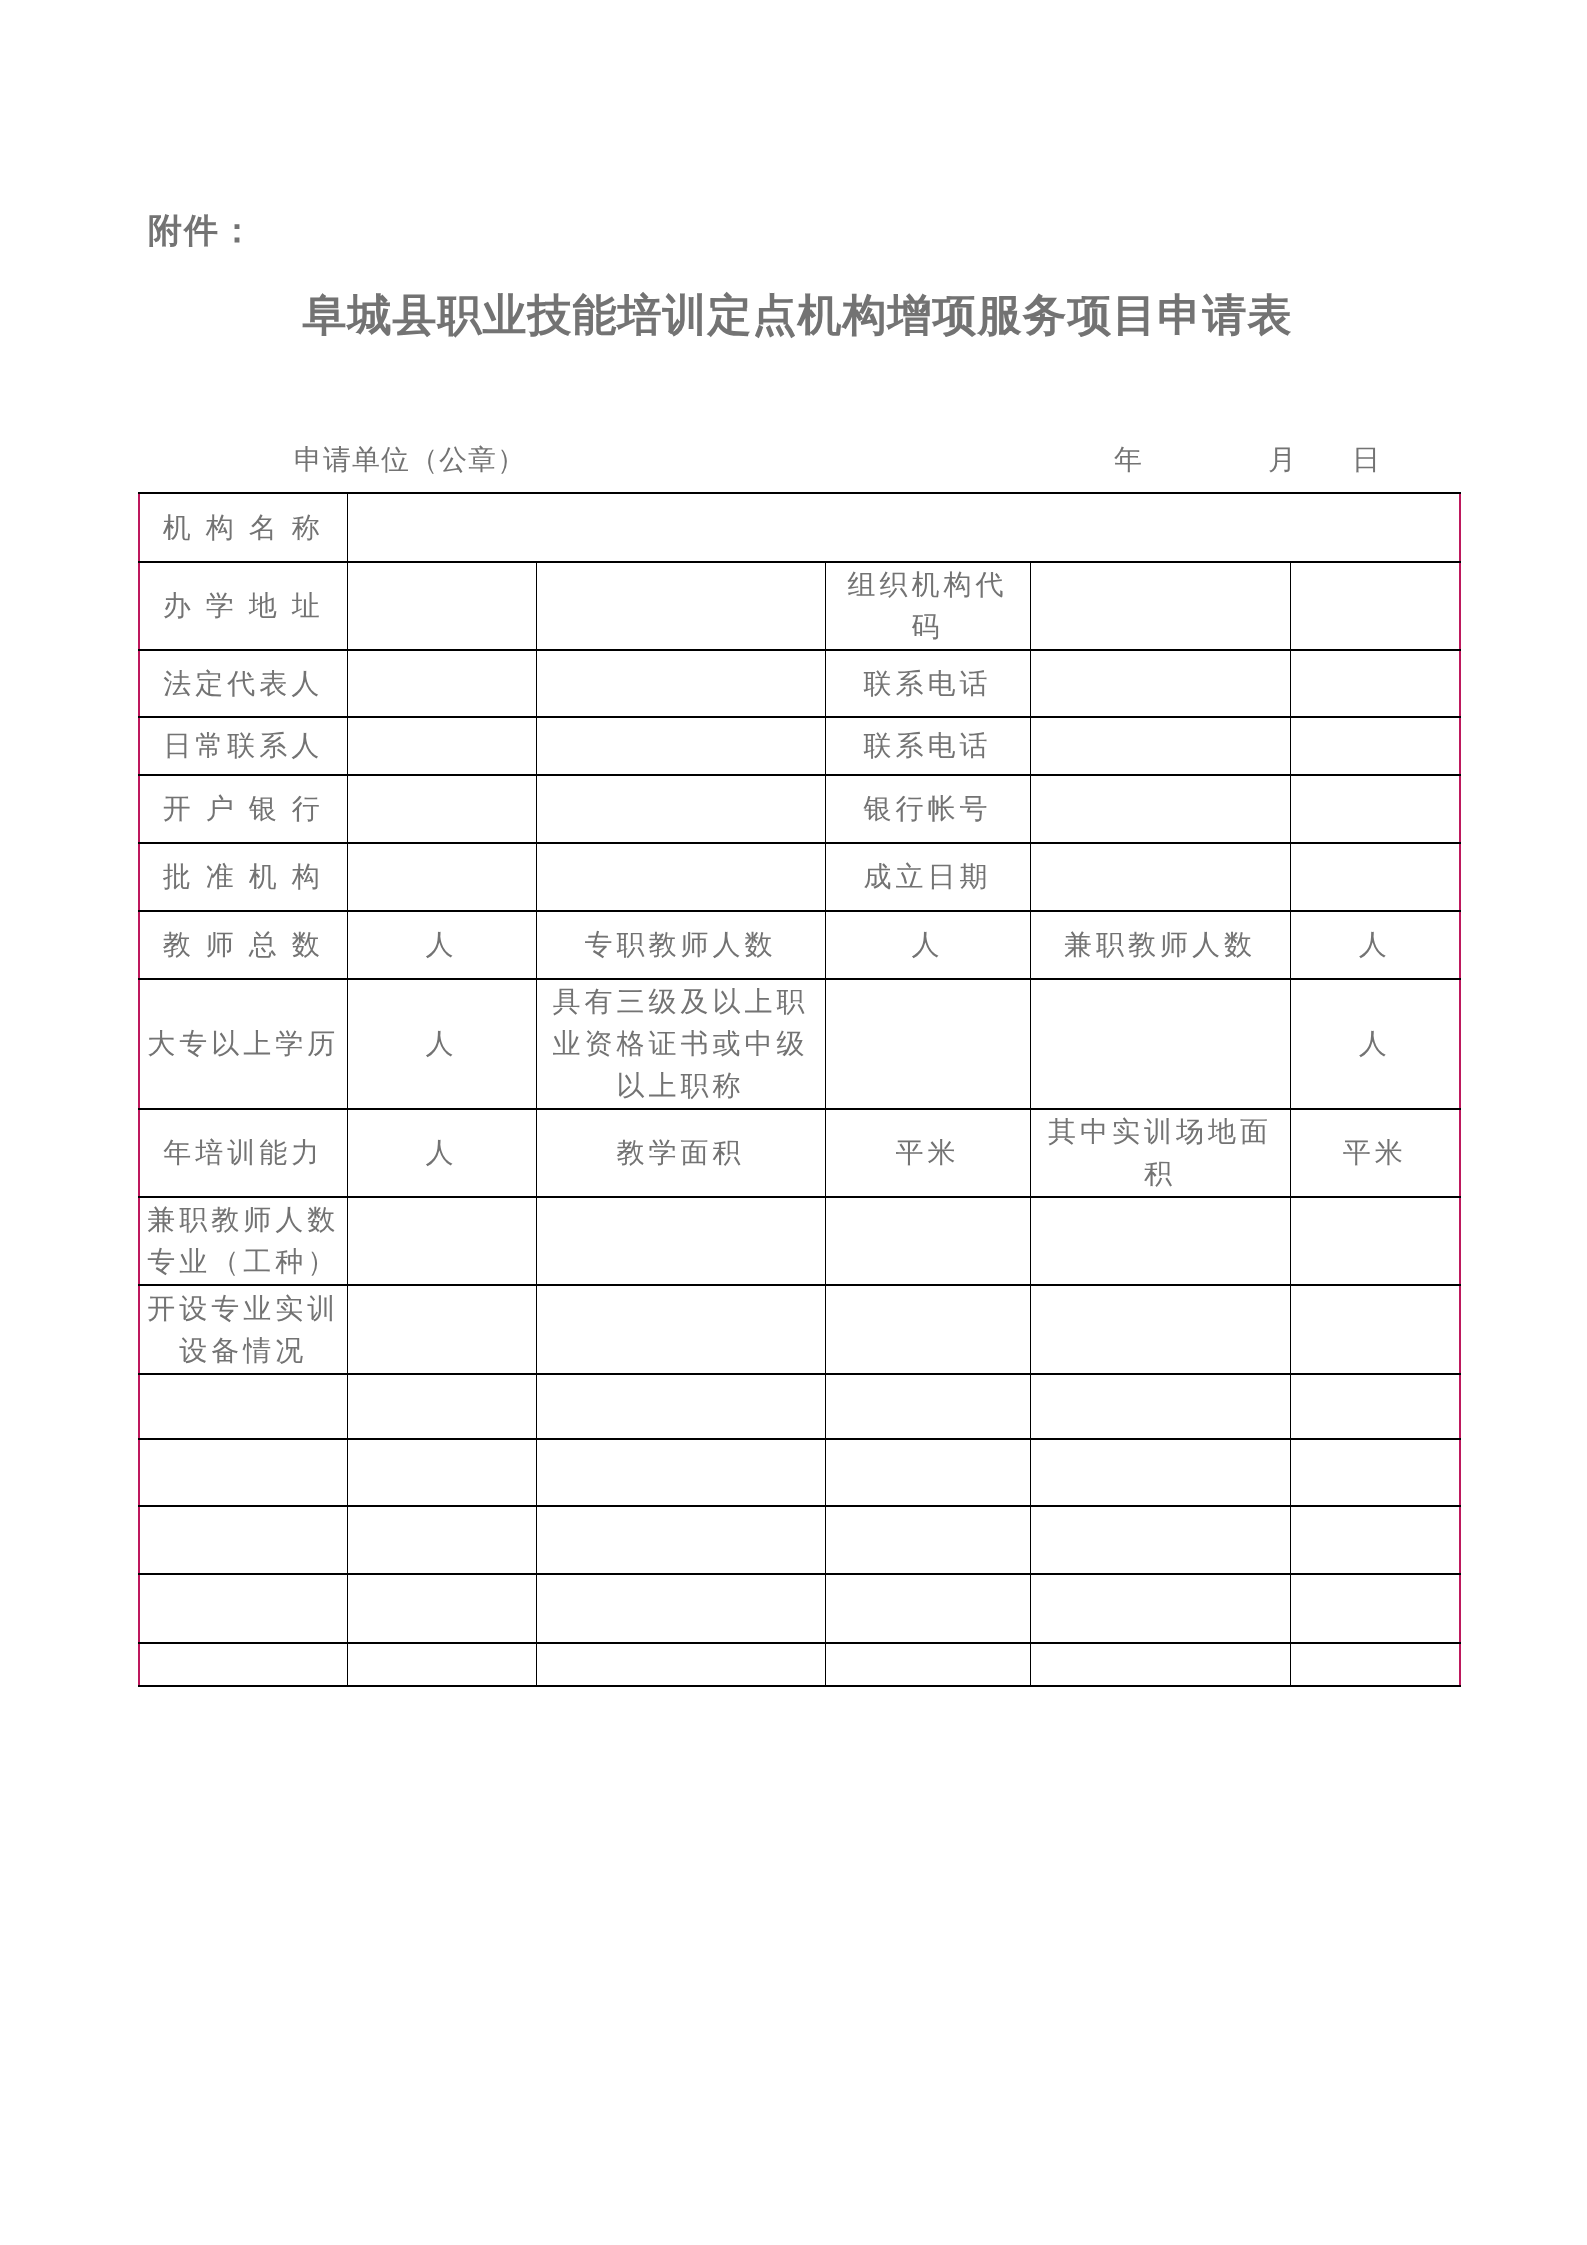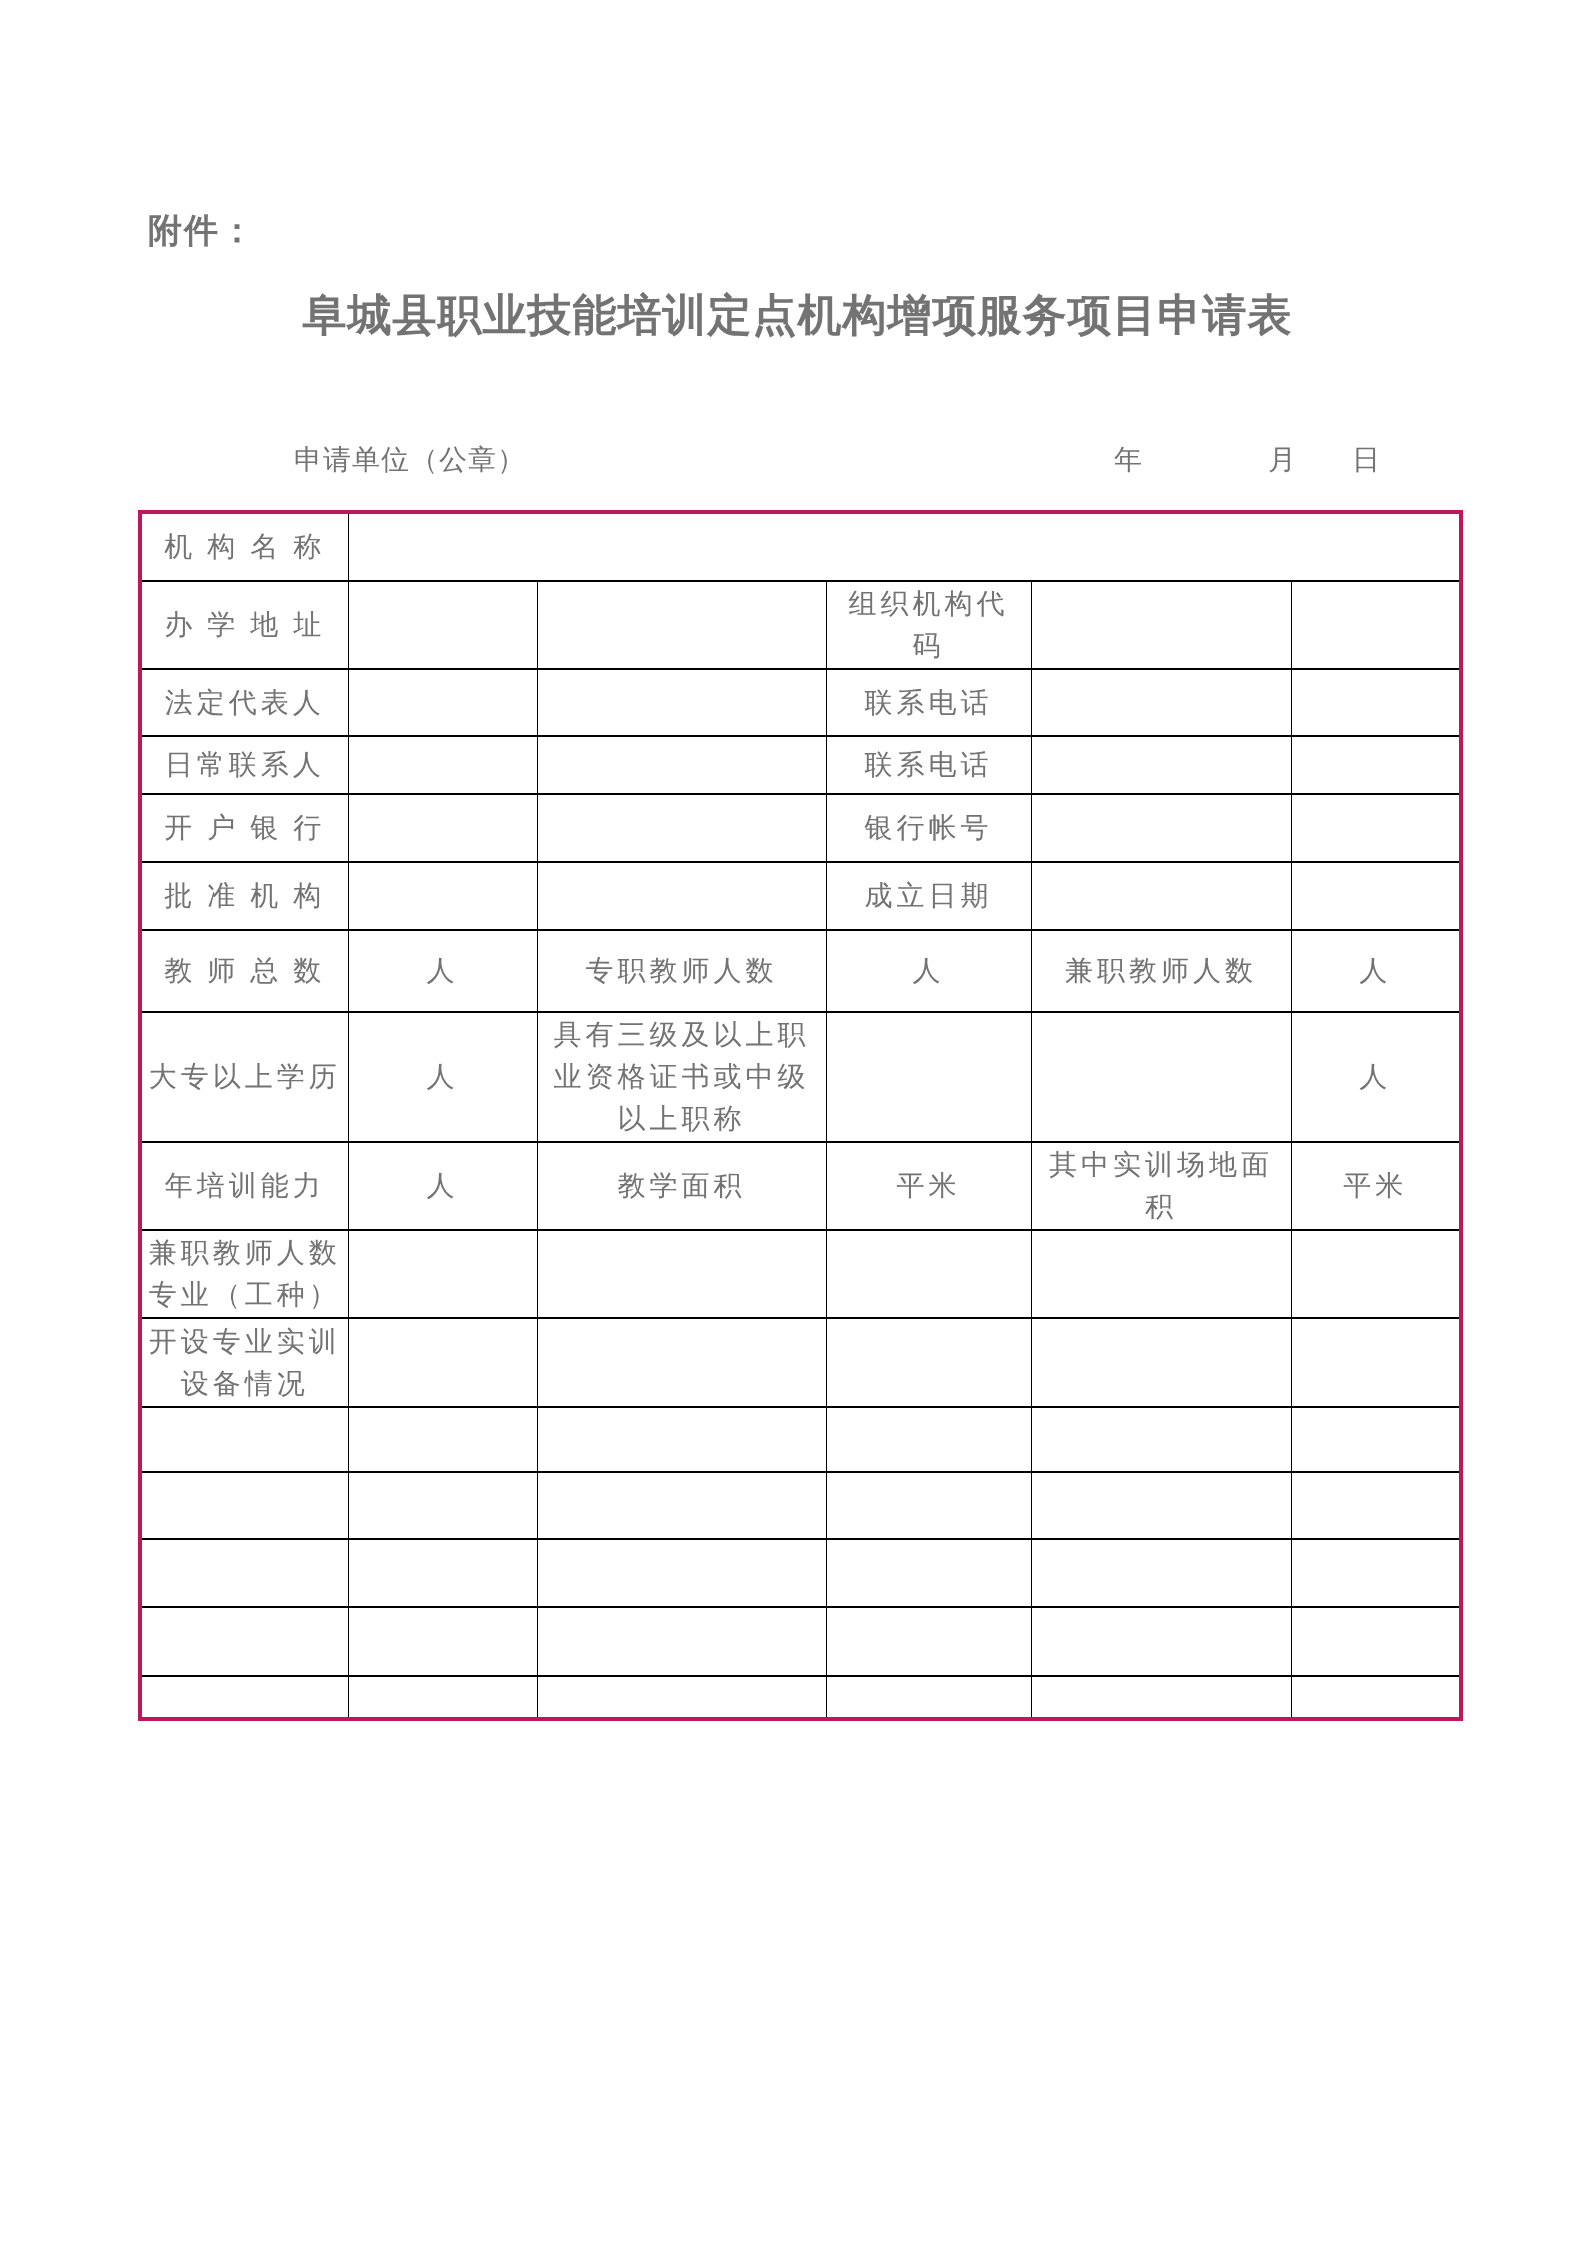--- a/index.html
+++ b/index.html
@@ -49,22 +49,21 @@
   .date-year  { position:absolute; left:1114px; top:0; }
   .date-month { position:absolute; left:1268px; top:0; }
   .date-day   { position:absolute; left:1352px; top:0; }
   table.form-table {
     position:absolute;
     left:138px;
     top:492px;
     width:1321px;
     border-collapse:collapse;
     table-layout:fixed;
-    border:4px solid #be185d;
-    margin-top:18px;
+    border:2px solid #be185d;
   }
   table.form-table td {
     border:solid #000;
     border-width:2px 1px;           
     text-align:center;
     vertical-align:middle;
     font-size:28px;
     line-height:42px;
     letter-spacing:4px;
     white-space:pre-line;
@@ -136,21 +135,21 @@
         <td></td>
       </tr>
       <tr style="height:68px">
         <td>批 准 机 构</td>
         <td></td>
         <td></td>
         <td>成立日期</td>
         <td></td>
         <td></td>
       </tr>
-      <tr style="height:82px">
+      <tr style="height:68px">
         <td>教 师 总 数</td>
         <td>人</td>
         <td>专职教师人数</td>
         <td>人</td>
         <td>兼职教师人数</td>
         <td>人</td>
       </tr>
       <tr style="height:127px">
         <td>大专以上学历</td>
         <td>人</td>

